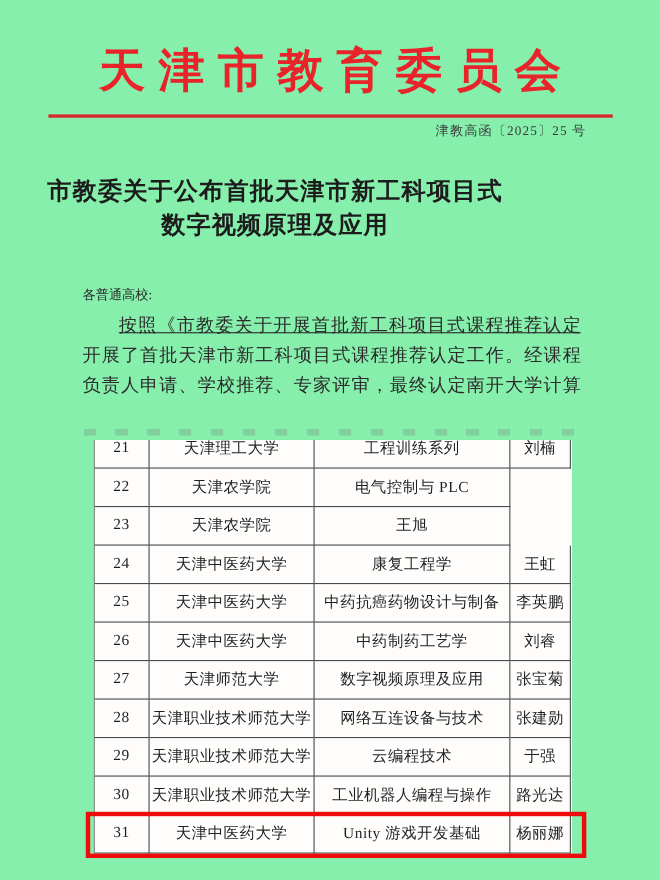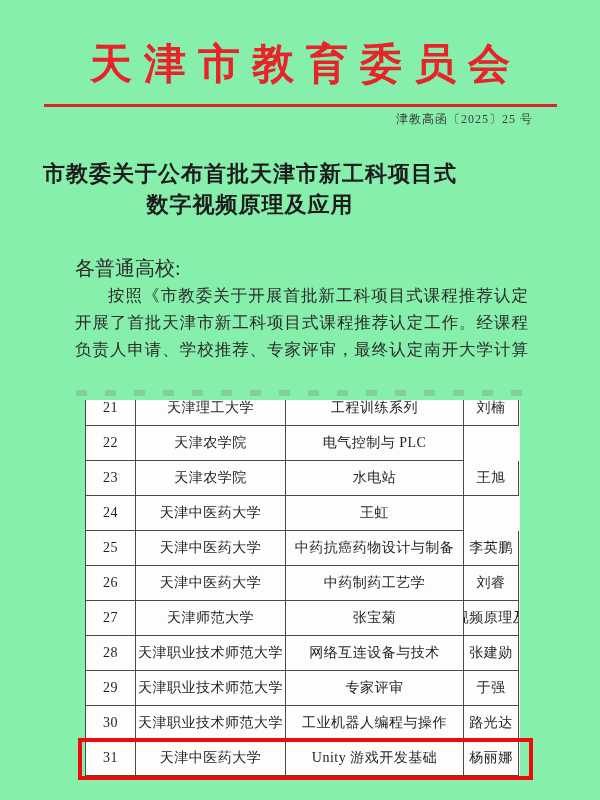--- a/index.html
+++ b/index.html
@@ -31,32 +31,32 @@
     letter-spacing:1px;
   }
   .notice-title{
     position:absolute;top:158px;left:0;width:500px;
     text-align:center;
     font-size:22px;font-weight:bold;color:#1c1c1c;
     line-height:31px;letter-spacing:1px;
   }
   .salutation{
     position:absolute;top:255px;left:75px;width:453px;
-    font-size:20px;color:#2b2b2b;line-height:27px;
+    font-size:12px;color:#2b2b2b;line-height:27px;
   }
   .body-lines{
     position:absolute;top:282px;left:75px;width:453px;
     font-size:16.5px;color:#2b2b2b;line-height:27px;
   }
   .body-line{
     text-align:justify;
     text-align-last:justify;
     height:27px;overflow:hidden;
   }
-  .body-line.indent{ padding-left:33px; }
+  .body-line.indent{ padding-left:33px;text-decoration:underline; }
   .ghost-line{
     position:absolute;top:390px;left:76px;width:448px;height:6px;
     background:repeating-linear-gradient(90deg,
       rgba(110,110,110,0.55) 0 11px,
       rgba(255,255,255,0) 11px 29px);
     opacity:.45;
     filter:blur(.4px);
   }
   
   .table-clip{
@@ -125,56 +125,56 @@
           <div class="cell c-leader">刘楠</div>
         </div>
         <div class="t-row">
           <div class="cell c-no">22</div>
           <div class="cell c-school">天津农学院</div>
           <div class="cell c-course">电气控制与 PLC</div>
         </div>
         <div class="t-row">
           <div class="cell c-no">23</div>
           <div class="cell c-school">天津农学院</div>
-          <div class="cell c-course">水电站</div>
           <div class="cell c-leader">王旭</div>
         </div>
         <div class="t-row">
           <div class="cell c-no">24</div>
           <div class="cell c-school">天津中医药大学</div>
+          <div class="cell c-course">康复工程学</div>
           <div class="cell c-leader">王虹</div>
         </div>
         <div class="t-row">
           <div class="cell c-no">25</div>
           <div class="cell c-school">天津中医药大学</div>
           <div class="cell c-course">中药抗癌药物设计与制备</div>
           <div class="cell c-leader">李英鹏</div>
         </div>
         <div class="t-row">
           <div class="cell c-no">26</div>
           <div class="cell c-school">天津中医药大学</div>
           <div class="cell c-course">中药制药工艺学</div>
           <div class="cell c-leader">刘睿</div>
         </div>
         <div class="t-row">
           <div class="cell c-no">27</div>
           <div class="cell c-school">天津师范大学</div>
+          <div class="cell c-course">数字视频原理及应用</div>
           <div class="cell c-leader">张宝菊</div>
-          <div class="cell c-course">数字视频原理及应用</div>
         </div>
         <div class="t-row">
           <div class="cell c-no">28</div>
           <div class="cell c-school">天津职业技术师范大学</div>
           <div class="cell c-course">网络互连设备与技术</div>
           <div class="cell c-leader">张建勋</div>
         </div>
         <div class="t-row">
           <div class="cell c-no">29</div>
           <div class="cell c-school">天津职业技术师范大学</div>
-          <div class="cell c-course">专家评审</div>
+          <div class="cell c-course">云编程技术</div>
           <div class="cell c-leader">于强</div>
         </div>
         <div class="t-row">
           <div class="cell c-no">30</div>
           <div class="cell c-school">天津职业技术师范大学</div>
           <div class="cell c-course">工业机器人编程与操作</div>
           <div class="cell c-leader">路光达</div>
         </div>
         <div class="t-row">
           <div class="cell c-no">31</div>

